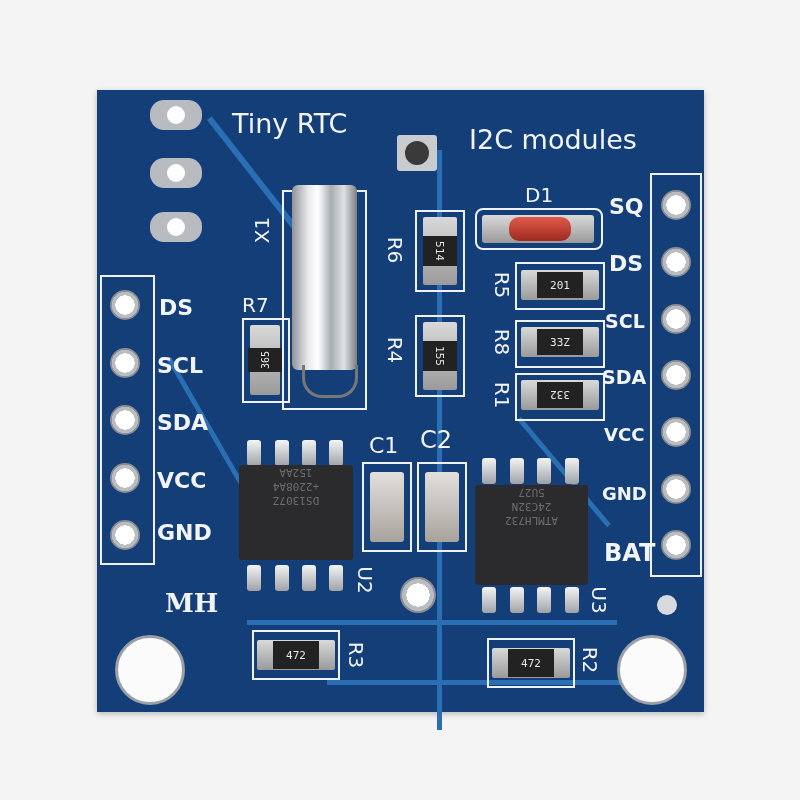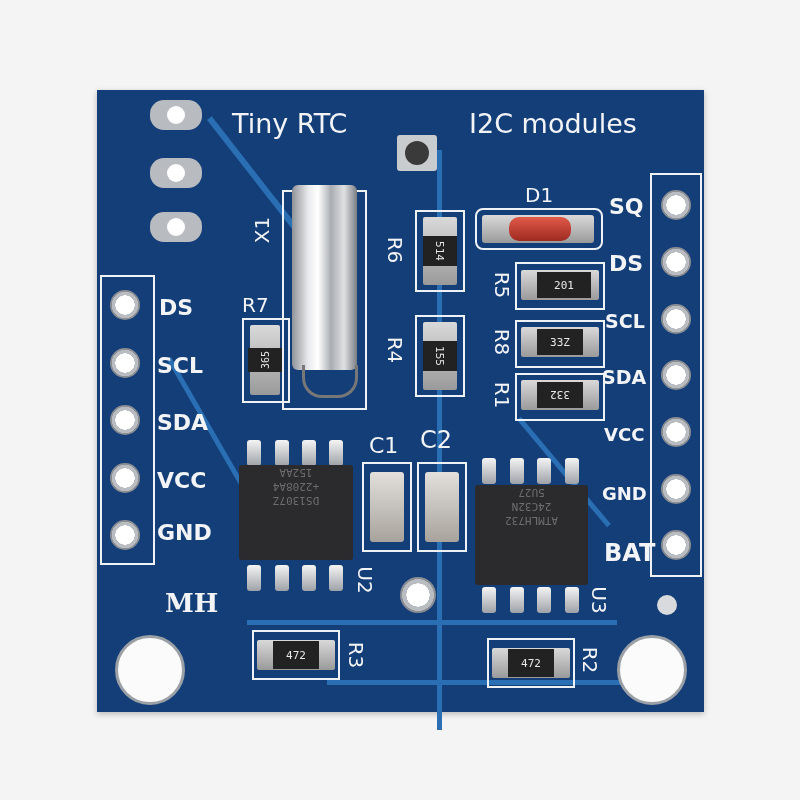--- a/index.html
+++ b/index.html
@@ -24,21 +24,21 @@
 <div class="pcb">
 
   <div class="trace" style="left:110px;top:30px;width:6px;height:230px;transform:rotate(-38deg);transform-origin:top left;"></div>
   <div class="trace" style="left:340px;top:60px;width:5px;height:580px;"></div>
   <div class="trace" style="left:150px;top:530px;width:370px;height:5px;"></div>
   <div class="trace" style="left:230px;top:590px;width:320px;height:5px;"></div>
   <div class="trace" style="left:420px;top:330px;width:5px;height:140px;transform:rotate(-40deg);transform-origin:top left;"></div>
   <div class="trace" style="left:70px;top:270px;width:5px;height:200px;transform:rotate(-30deg);transform-origin:top left;"></div>
 
   <div class="silk" style="left:135px;top:20px;font-size:27px;font-weight:normal;">Tiny RTC</div>
-  <div class="silk" style="left:372px;top:20px;font-size:27px;font-weight:normal;">I2C  modules</div>
+  <div class="silk" style="left:372px;top:36px;font-size:27px;font-weight:normal;">I2C  modules</div>
   <div class="silk" style="left:68px;top:500px;font-size:26px;font-family:'DejaVu Serif',serif;">MH</div>
 
   <div class="slot" style="left:53px;top:10px;width:52px;height:30px;"></div>
   <div class="slot" style="left:53px;top:68px;width:52px;height:30px;"></div>
   <div class="slot" style="left:53px;top:122px;width:52px;height:30px;"></div>
 
   <div class="abs" style="left:300px;top:45px;width:40px;height:36px;background:#c9cccf;border-radius:3px;">
     <div class="abs" style="left:8px;top:6px;width:24px;height:24px;border-radius:50%;background:#3a3a3a;"></div>
   </div>
 
@@ -91,21 +91,21 @@
   <div class="smd" style="left:328px;top:249px;width:30px;height:34px;transform:rotate(90deg);">155</div>
 
   <div class="silk" style="left:428px;top:95px;font-size:20px;font-weight:normal;">D1</div>
   <div class="box" style="left:378px;top:118px;width:128px;height:42px;border-radius:8px;"></div>
   <div class="cap-end" style="left:385px;top:125px;width:112px;height:28px;border-radius:3px;"></div>
   <div class="abs" style="left:412px;top:127px;width:62px;height:24px;border-radius:10px;background:linear-gradient(#e05a4a,#9e2a1f);"></div>
 
   <div class="silk" style="left:392px;top:185px;font-size:20px;font-weight:normal;transform:rotate(90deg);">R5</div>
   <div class="box" style="left:418px;top:172px;width:90px;height:48px;"></div>
   <div class="cap-end" style="left:424px;top:180px;width:78px;height:30px;border-radius:2px;"></div>
-  <div class="smd" style="left:440px;top:182px;width:54px;height:26px;">201</div>
+  <div class="smd" style="left:440px;top:182px;width:46px;height:26px;">201</div>
 
   <div class="silk" style="left:392px;top:242px;font-size:20px;font-weight:normal;transform:rotate(90deg);">R8</div>
   <div class="box" style="left:418px;top:230px;width:90px;height:48px;"></div>
   <div class="cap-end" style="left:424px;top:237px;width:78px;height:30px;border-radius:2px;"></div>
   <div class="smd" style="left:440px;top:239px;width:46px;height:26px;">33Z</div>
 
   <div class="silk" style="left:392px;top:295px;font-size:20px;font-weight:normal;transform:rotate(90deg);">R1</div>
   <div class="box" style="left:418px;top:283px;width:90px;height:48px;"></div>
   <div class="cap-end" style="left:424px;top:290px;width:78px;height:30px;border-radius:2px;"></div>
   <div class="smd" style="left:440px;top:292px;width:46px;height:26px;transform:rotate(180deg);">332</div>

